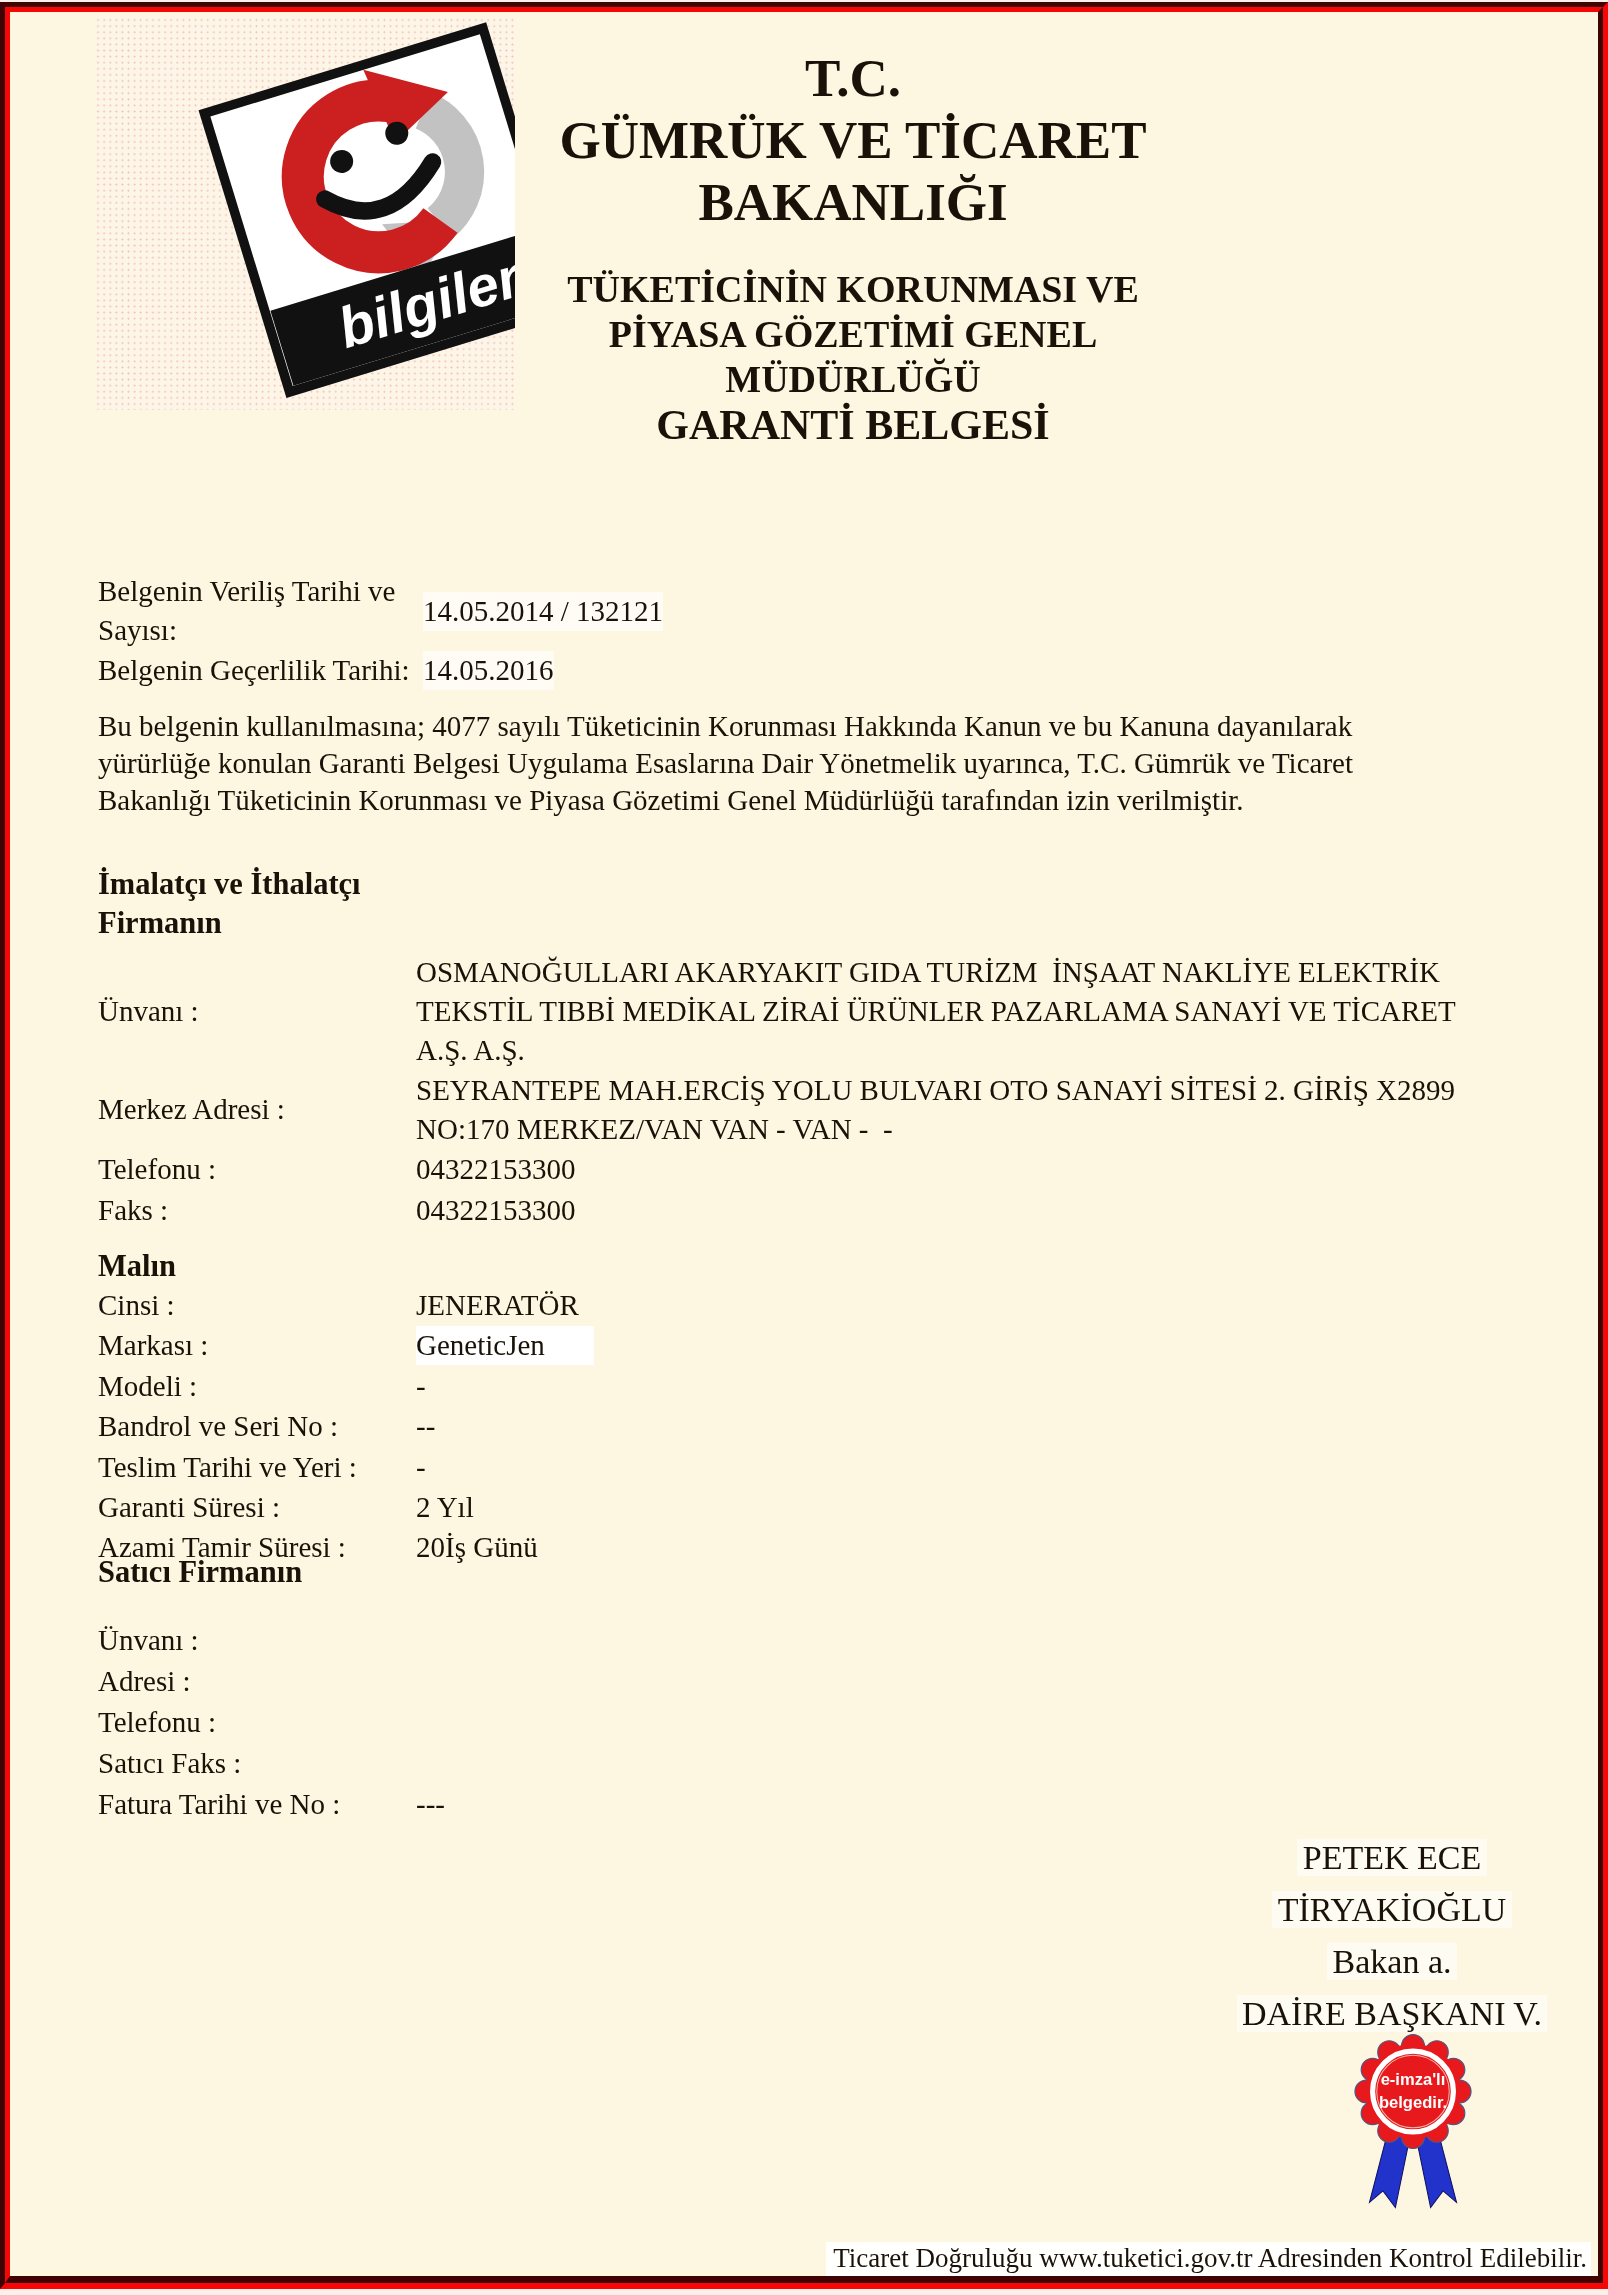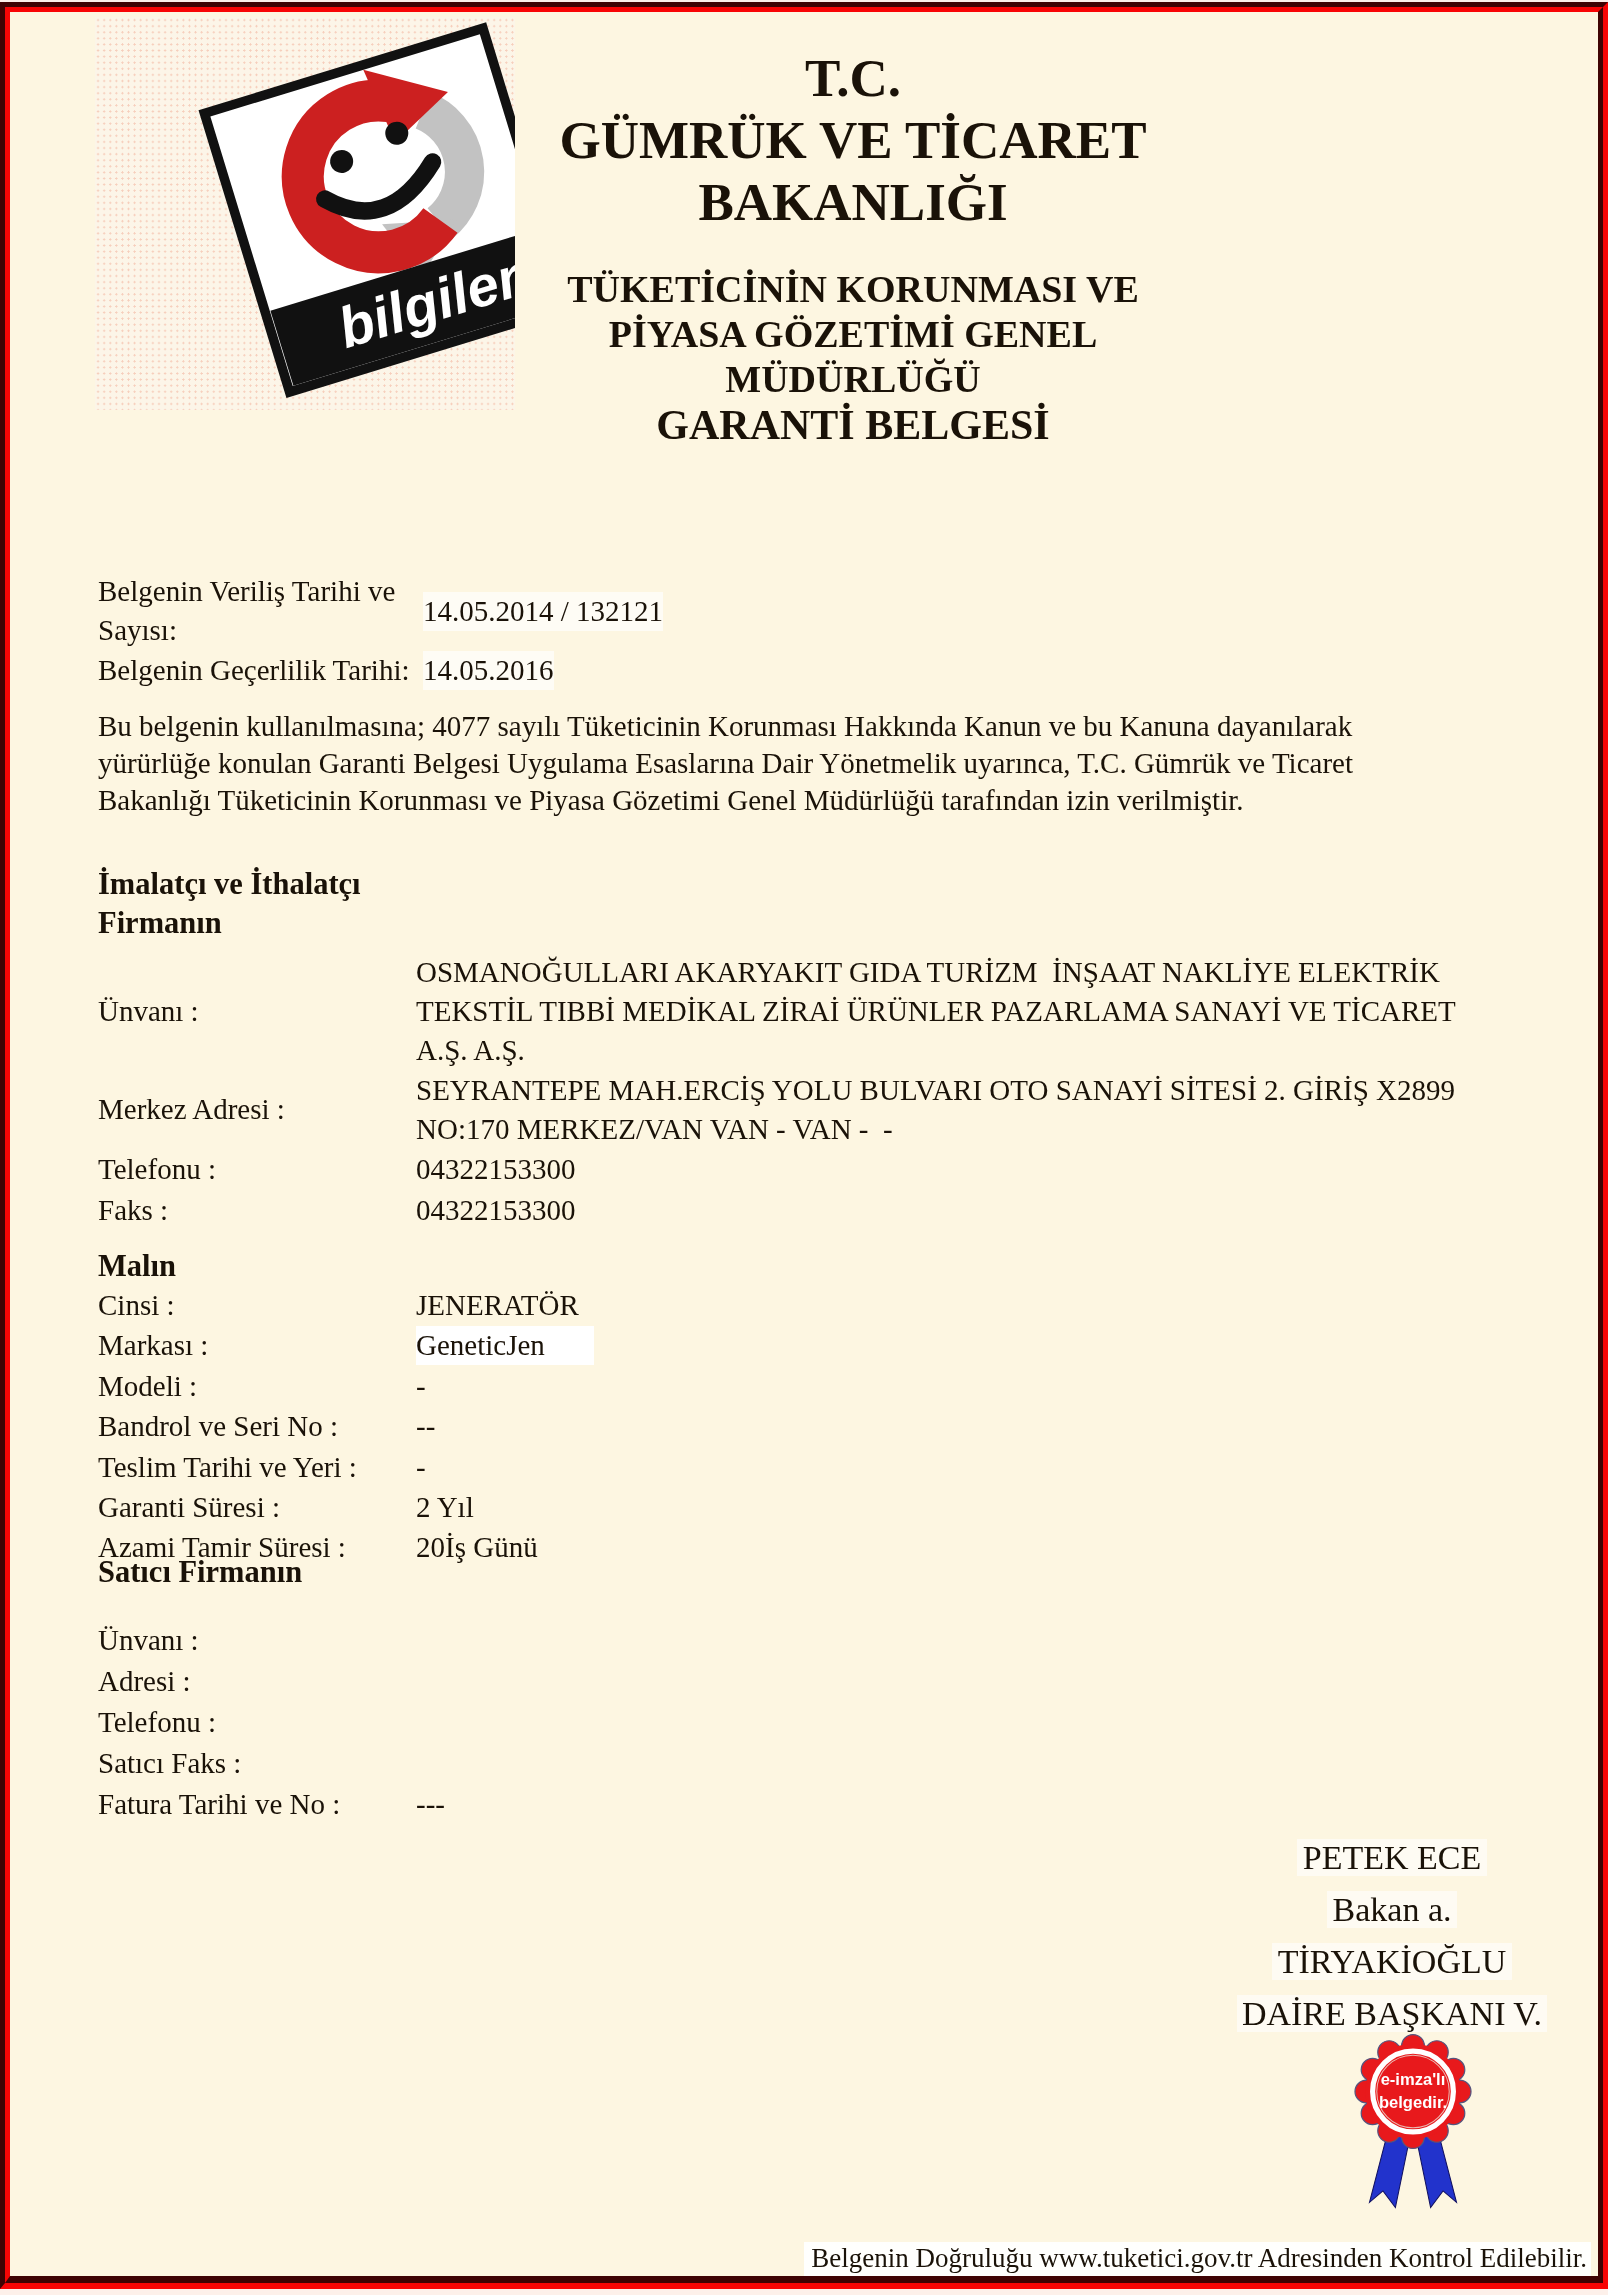--- a/index.html
+++ b/index.html
@@ -214,22 +214,22 @@
         </div>
         <div class="row">
           <div class="lab">Fatura Tarihi ve No :</div>
           <div><span class="val">---</span></div>
         </div>
       </div>
     </div>
 
     <div class="signature">
       <div><span>PETEK ECE</span></div>
+      <div><span>TİRYAKİOĞLU</span></div>
       <div><span>Bakan a.</span></div>
-      <div><span>TİRYAKİOĞLU</span></div>
       <div><span>DAİRE BAŞKANI V.</span></div>
     </div>
 
     <div class="seal">
       <svg viewBox="0 0 150 196">
 
         <path d="M52,104 L72,114 L58,182 L46,166 L33,177 Z" fill="#2233cc" stroke="#101060" stroke-width="1"></path>
         <path d="M98,104 L78,114 L92,182 L104,166 L117,177 Z" fill="#2233cc" stroke="#101060" stroke-width="1"></path>
 
         <g>
@@ -248,21 +248,21 @@
           <circle cx="75" cy="70" r="46" fill="#e8191c"></circle>
           <circle cx="75" cy="70" r="39" fill="none" stroke="#ffffff" stroke-width="5"></circle>
           <circle cx="75" cy="70" r="35" fill="none" stroke="#e9b8b0" stroke-width="1"></circle>
         </g>
         <text x="75" y="64" text-anchor="middle" font-family="Liberation Sans, sans-serif" font-size="16" font-weight="bold" fill="#ffffff">e-imza'lı</text>
         <text x="75" y="86" text-anchor="middle" font-family="Liberation Sans, sans-serif" font-size="16" font-weight="bold" fill="#ffffff">belgedir.</text>
       </svg>
     </div>
 
     <div class="footer">
-      <span>Belgenin Doğruluğu www.tuketici.gov.tr Adresinden Kontrol Edilebilir.</span>
+      <span>Ticaret Doğruluğu www.tuketici.gov.tr Adresinden Kontrol Edilebilir.</span>
     </div>
 
   </div>
 
   <div class="frame-inner"></div>
   <div class="frame-outer"></div>
 </div>
 
 
 </body></html>

